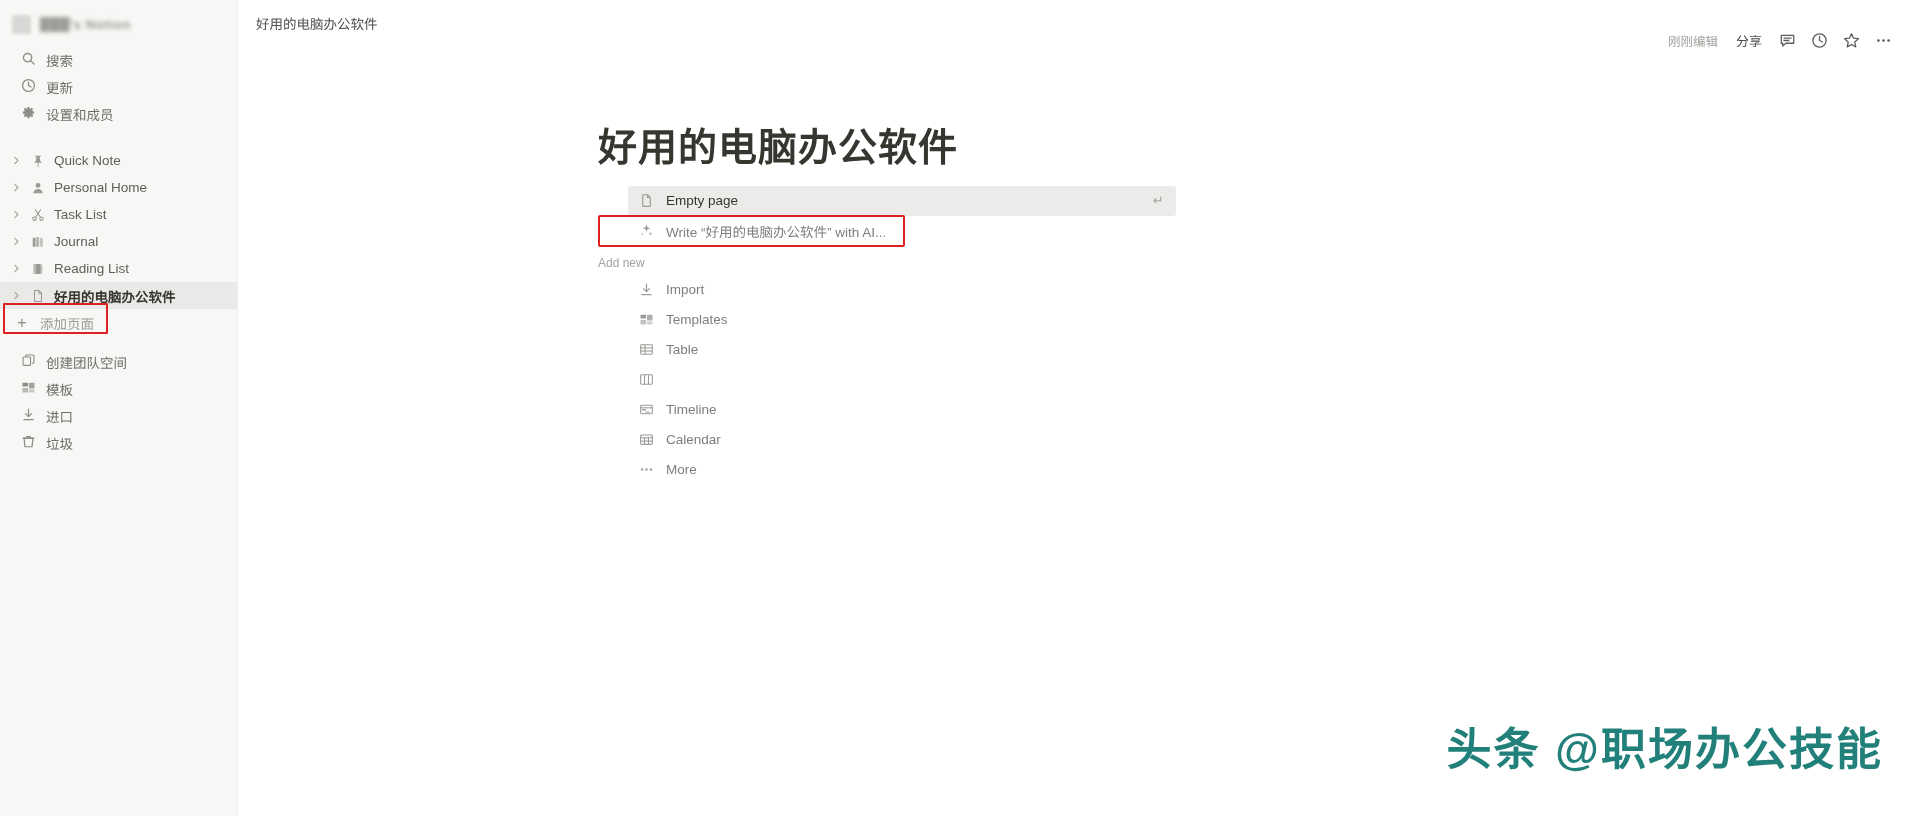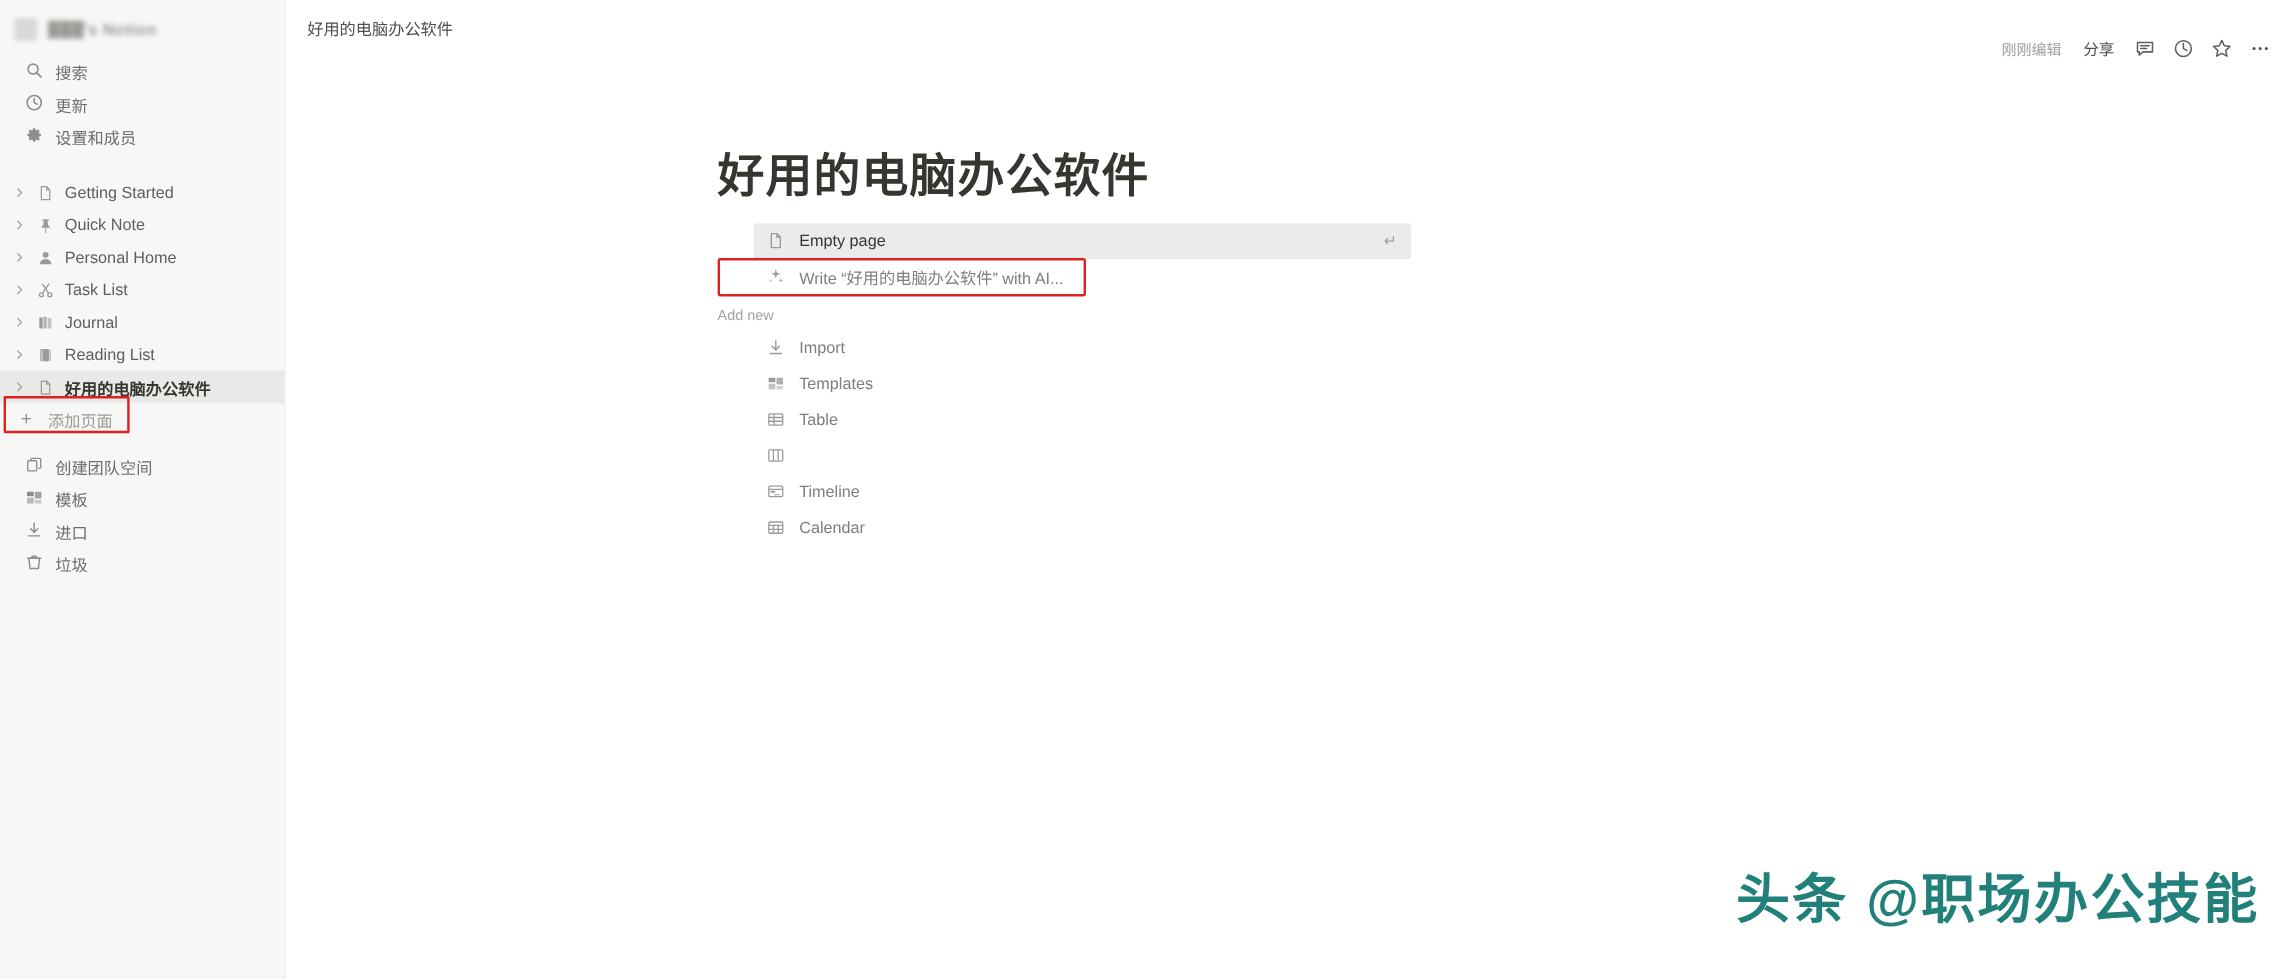--- a/index.html
+++ b/index.html
@@ -208,34 +208,20 @@
         <svg width="15" height="15" viewBox="0 0 16 16" fill="currentColor">
           <path d="M8 5.2a2.8 2.8 0 100 5.6 2.8 2.8 0 000-5.6zm0 4.3a1.5 1.5 0 110-3 1.5 1.5 0 010 3z"></path>
           <path d="M14 8.95v-1.9l-1.64-.28a4.7 4.7 0 00-.45-1.08l.96-1.35-1.35-1.35-1.35.96a4.7 4.7 0 00-1.08-.45L8.95 2h-1.9l-.28 1.5c-.38.1-.74.25-1.08.45l-1.35-.96-1.35 1.35.96 1.35c-.2.34-.35.7-.45 1.08L2 7.05v1.9l1.5.28c.1.38.25.74.45 1.08l-.96 1.35 1.35 1.35 1.35-.96c.34.2.7.35 1.08.45L7.05 14h1.9l.28-1.5c.38-.1.74-.25 1.08-.45l1.35.96 1.35-1.35-.96-1.35c.2-.34.35-.7.45-1.08L14 8.95z"></path>
         </svg>
       </span>
       <span class="nav-label">设置和成员</span>
     </div>
 
     <div class="nav-gap"></div>
 
-    <div class="tree-row">
-      <span class="chev">
-        <svg width="9" height="9" viewBox="0 0 10 10" fill="none" stroke="currentColor" stroke-width="1.3" stroke-linecap="round" stroke-linejoin="round">
-            <polyline points="3.2,1.6 6.6,5 3.2,8.4"></polyline>
-          </svg>
-      </span>
-      <span class="pemoji">
-        <svg width="14" height="14" viewBox="0 0 16 16" fill="none" stroke="currentColor" stroke-width="1.2">
-          <path d="M4 1.8h5l3 3v9.4H4z" stroke-linejoin="round"></path>
-            <polyline points="9,1.8 9,4.8 12,4.8"></polyline>
-        </svg>
-      </span>
-      <span class="nav-label">Getting Started</span>
-    </div>
 
     <div class="tree-row">
       <span class="chev">
         <svg width="9" height="9" viewBox="0 0 10 10" fill="none" stroke="currentColor" stroke-width="1.3" stroke-linecap="round" stroke-linejoin="round">
             <polyline points="3.2,1.6 6.6,5 3.2,8.4"></polyline>
           </svg>
       </span>
       <span class="pemoji">
         <svg width="14" height="14" viewBox="0 0 16 16" fill="currentColor">
           <path d="M5 2h6v1.4H9.9l.5 4.3 1.6 1.3v1.1H8.6V15h-1V10.1H4.1V9l1.6-1.3.5-4.3H5z"></path>
@@ -512,19 +498,29 @@
               <rect x="1.8" y="3.2" width="12.4" height="10" rx="1"></rect>
               <line x1="1.8" y1="6.2" x2="14.2" y2="6.2"></line>
               <line x1="5.9" y1="6.2" x2="5.9" y2="13.2"></line>
                 <line x1="10.1" y1="6.2" x2="10.1" y2="13.2"></line>
               <line x1="1.8" y1="9.7" x2="14.2" y2="9.7"></line>
             </svg>
           </span>
           <span class="sugg-label">Calendar</span>
         </div>
 
+        <div class="sugg-row plain">
+          <span class="sico">
+            <svg width="15" height="15" viewBox="0 0 16 16" fill="currentColor">
+              <circle cx="3.3" cy="8" r="1.25"></circle>
+                <circle cx="8" cy="8" r="1.25"></circle>
+                <circle cx="12.7" cy="8" r="1.25"></circle>
+            </svg>
+          </span>
+          <span class="sugg-label">More</span>
+        </div>
 
       </div>
     </div>
 
     <div id="watermark">头条 @职场办公技能</div>
   </main>
 </div>
 
 </body></html>

